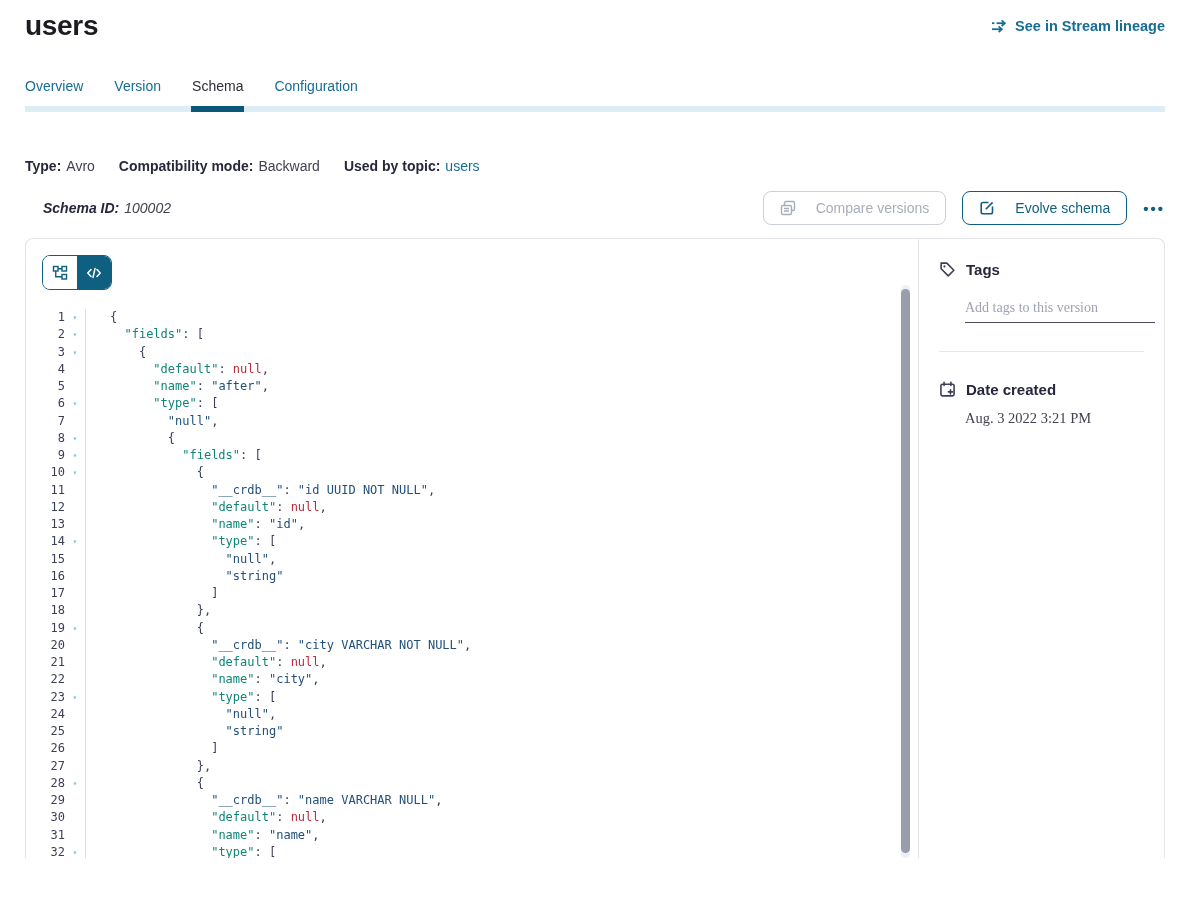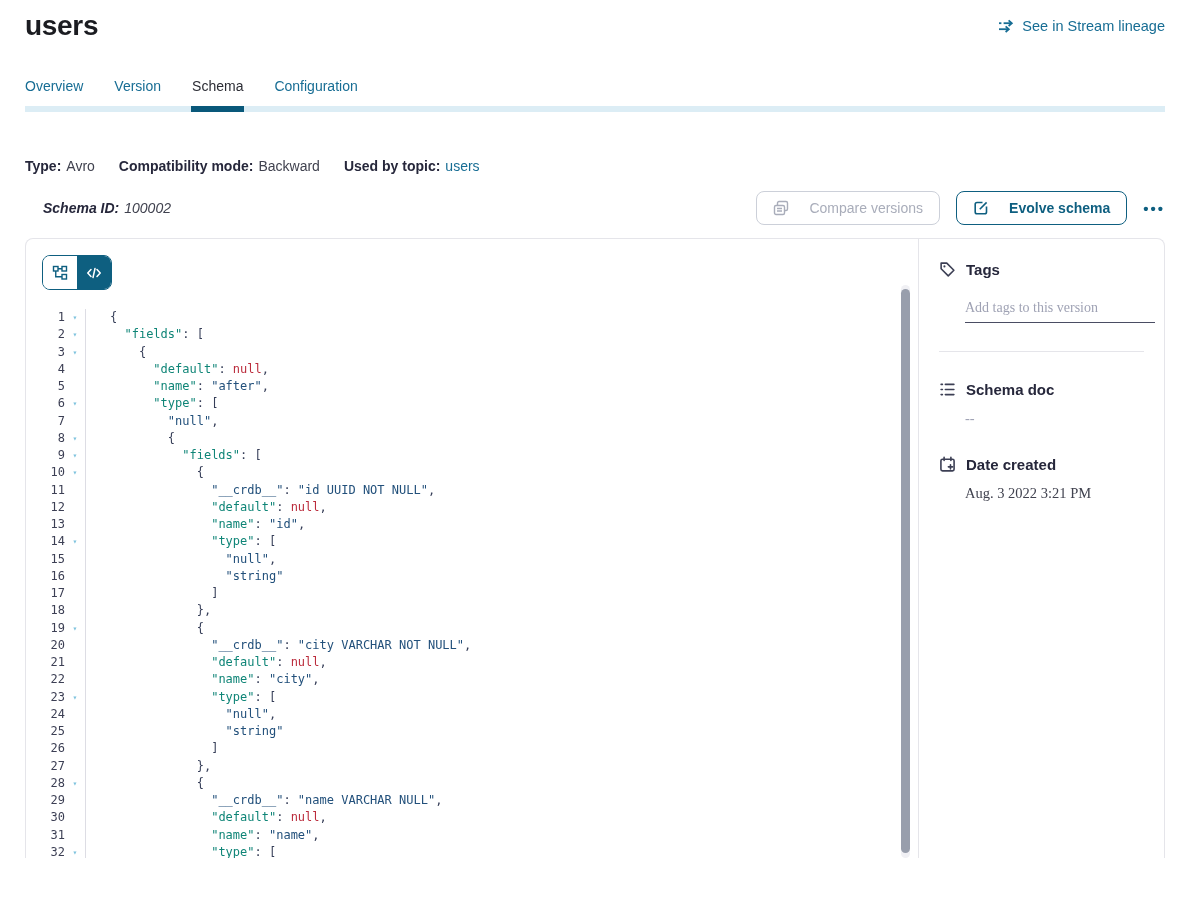--- a/index.html
+++ b/index.html
@@ -18,21 +18,21 @@
   }
   *{box-sizing:border-box;margin:0;padding:0;}
   html,body{width:1189px;height:916px;overflow:hidden;background:#fff;
     font-family:"Liberation Sans",sans-serif;color:var(--body);}
   .page{padding:0 24px 0 25px;}
 
   
   .page-header{display:flex;justify-content:space-between;align-items:flex-start;margin-top:10px;}
   .title{font-size:28px;font-weight:700;color:#1b1c21;letter-spacing:-.3px;}
   .lineage-link{display:flex;align-items:center;gap:7px;color:var(--link);
-    font-size:14.5px;font-weight:400;margin-top:8px;cursor:pointer;}
+    font-size:14.5px;font-weight:700;margin-top:8px;cursor:pointer;}
 
   
   .tabs-wrap{margin-top:36px;}
   .tab-row{display:flex;gap:31px;}
   .tab{position:relative;font-size:14px;color:var(--link);padding-bottom:12px;cursor:pointer;}
   .tab.active{color:#2c2d35;font-weight:500;}
   .tab.active::after{content:"";position:absolute;left:-1px;right:-1px;bottom:-6px;height:6px;background:#09587a;z-index:1;}
   .tab-track{height:6px;background:#dcedf5;width:100%;}
 
   
@@ -52,21 +52,21 @@
   .version-select{width:175px;height:37px;border:1px solid #323a52;border-radius:8px;
     display:flex;align-items:center;justify-content:space-between;padding:0 13px;
     font-size:13.5px;color:#32343f;cursor:pointer;background:#fff;}
   .schema-id{margin-left:18px;font-size:14px;font-style:italic;}
   .schema-id b{color:var(--dark);}
   .schema-id span{margin-left:5px;}
   .right-actions{margin-left:auto;display:flex;align-items:center;gap:16px;}
   .btn{display:flex;align-items:center;gap:20px;height:34px;padding:0 16px;border-radius:8px;
     background:#fff;font-size:14px;font-family:inherit;cursor:pointer;}
   .btn-compare{border:1px solid #ccd0d9;color:#a9adba;cursor:default;}
-  .btn-evolve{border:1px solid var(--teal);color:var(--teal);font-weight:700;}
+  .btn-evolve{border:1px solid var(--teal);color:var(--teal);font-weight:400;}
   .more-menu{color:var(--teal);font-size:15px;font-weight:700;letter-spacing:2px;cursor:pointer;line-height:1;}
 
   
   .main{margin-top:13px;display:flex;border:1px solid var(--border);border-bottom:none;
     border-radius:8px 8px 0 0;height:620px;}
   .editor{flex:1;border-right:1px solid var(--border);position:relative;overflow:hidden;}
   .editor-toolbar{padding:16px;}
   .view-toggle{display:inline-flex;border:1px solid var(--teal);border-radius:8px;overflow:hidden;}
   .vt-btn{width:34px;height:33px;display:flex;align-items:center;justify-content:center;
     background:#fff;border:none;cursor:pointer;}
@@ -246,32 +246,20 @@
             </svg>
           </span>
           <span>Tags</span>
         </div>
         <div class="sb-body">
           <input class="tags-input" placeholder="Add tags to this version" style="">
         </div>
         <hr class="sb-divider">
       </div>
 
-      <div class="sb-section">
-        <div class="sb-head">
-          <span>
-            <svg width="17" height="17" viewBox="0 0 16 16" fill="none" stroke="#3c3f54" stroke-width="1.5" stroke-linecap="round">
-              <path d="M6 3.2 H14 M6 8 H14 M6 12.8 H14"></path>
-              <path d="M2 3.2 H3.2 M2 8 H3.2 M2 12.8 H3.2"></path>
-            </svg>
-          </span>
-          <span>Schema doc</span>
-        </div>
-        <div class="sb-body sb-value dim">--</div>
-      </div>
 
       <div class="sb-section">
         <div class="sb-head">
           <span>
             <svg width="17" height="17" viewBox="0 0 16 16" fill="none" stroke="#3c3f54" stroke-width="1.5" stroke-linecap="round">
               <rect x="1.8" y="3" width="12.4" height="11" rx="1.5"></rect>
               <path d="M4.8 1.2 V4.2 M11.2 1.2 V4.2"></path>
               <path d="M10.8 8.2 V12.2 M8.8 10.2 H12.8"></path>
             </svg>
           </span>

